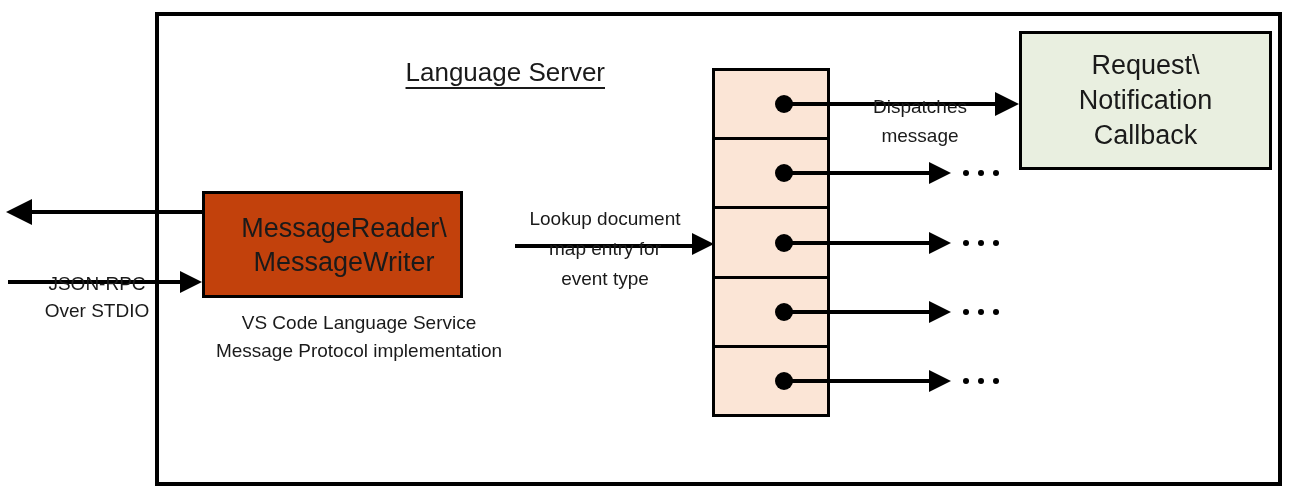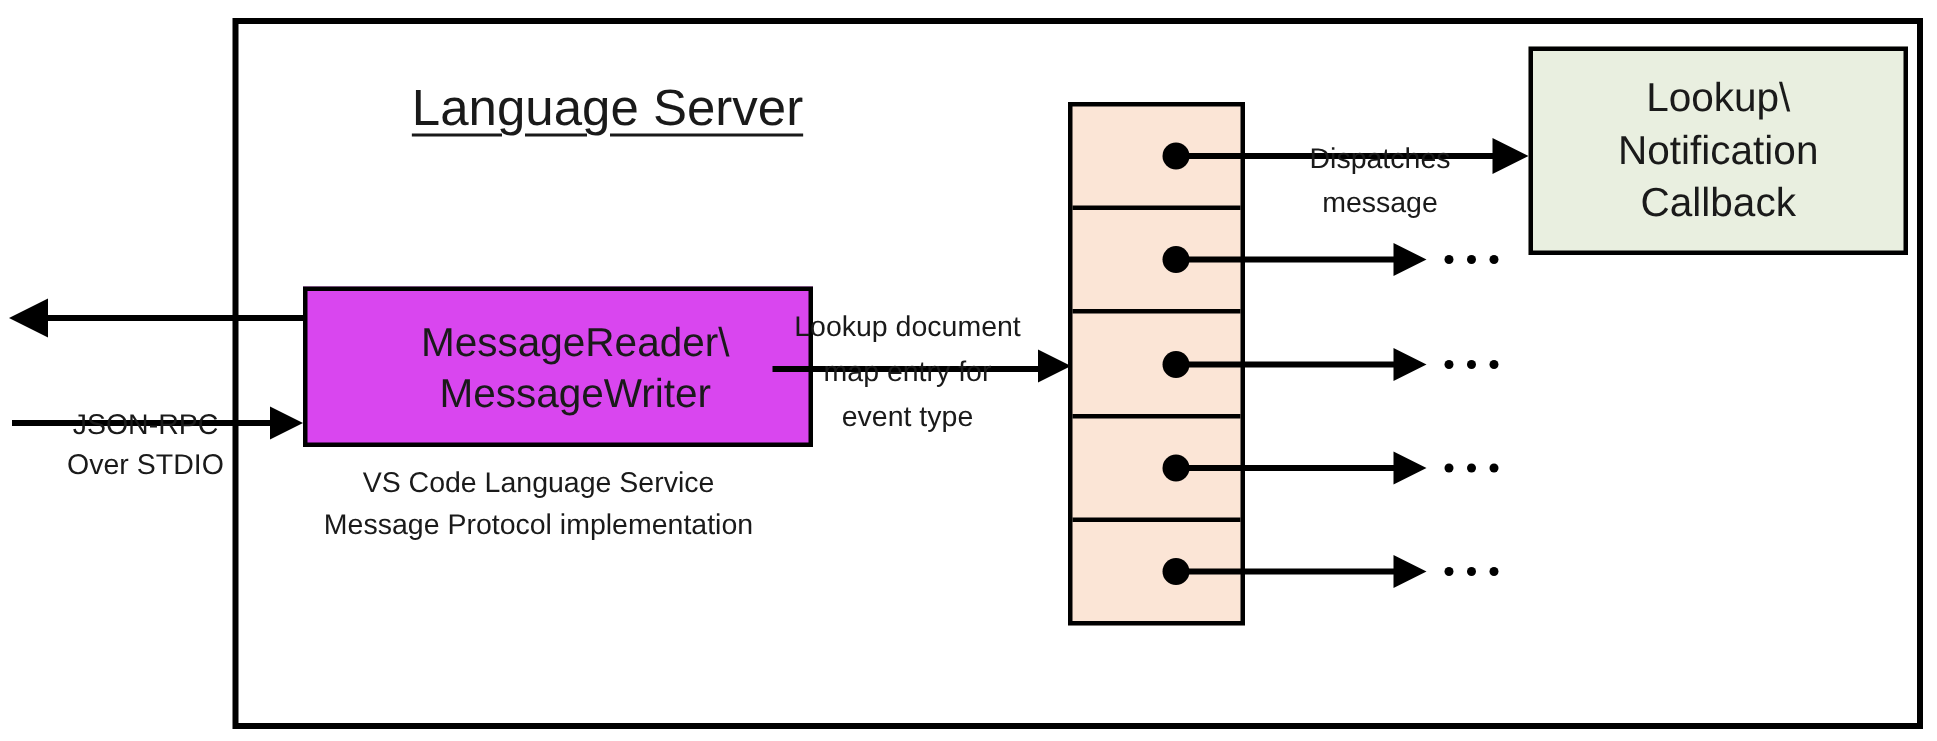--- a/index.html
+++ b/index.html
@@ -9,29 +9,29 @@
   }
   .multiline{white-space:pre-line;}
   .label{position:absolute;text-align:center;font-size:19px;line-height:27px;color:#1a1a1a;}
   .italic{margin-top:48px;}
 
   
   .outer-box{position:absolute;left:155px;top:12px;width:1127px;height:474px;
     border:4px solid #000;box-sizing:border-box;background:transparent;}
 
   
-  .title{position:absolute;left:205px;top:52px;width:400px;text-align:center;
-    font-size:34px;line-height:40px;text-decoration:underline;
+  .title{position:absolute;left:205px;top:52px;width:400px;text-align:right;
+    font-size:26px;line-height:40px;text-decoration:underline;
     text-decoration-thickness:2px;text-underline-offset:6px;}
 
   
   .node{position:absolute;box-sizing:border-box;border:3px solid #000;
     display:flex;align-items:center;justify-content:center;text-align:center;}
   .node-label{font-size:27px;line-height:34px;}
-  .reader{left:202px;top:191px;width:340px;height:107px;background:#d946ef;padding-left:23px;}
+  .reader{left:202px;top:191px;width:261px;height:107px;background:#c2410c;padding-left:23px;}
   .callback{left:1019px;top:31px;width:253px;height:139px;background:#e9efe0;}
   .callback .node-label{line-height:35px;}
 
   
   .dispatch-map{position:absolute;left:712px;top:68px;width:118px;height:349px;
     box-sizing:border-box;border:3px solid #000;background:#fbe5d6;
     display:flex;flex-direction:column;}
   .cell{flex:1;position:relative;border-bottom:3px solid #000;}
   .cell:last-child{border-bottom:none;}
   .dot{position:absolute;left:60px;top:50%;margin-top:-9px;width:18px;height:18px;
@@ -133,19 +133,19 @@
 
   <div class="h-line" style="left:779px;top:379px;width:152px;"></div>
   <div class="tri-right" style="left:929px;top:370px;"></div>
   <div class="ellipsis" style="left:963px;top:378px;">
       <i></i>
       <i></i>
       <i></i>
     </div>
 
   <div class="node callback">
-    <div class="node-label multiline">Lookup\
+    <div class="node-label multiline">Request\
 Notification
 Callback</div>
   </div>
 
 
 </div>
 
 </body></html>

